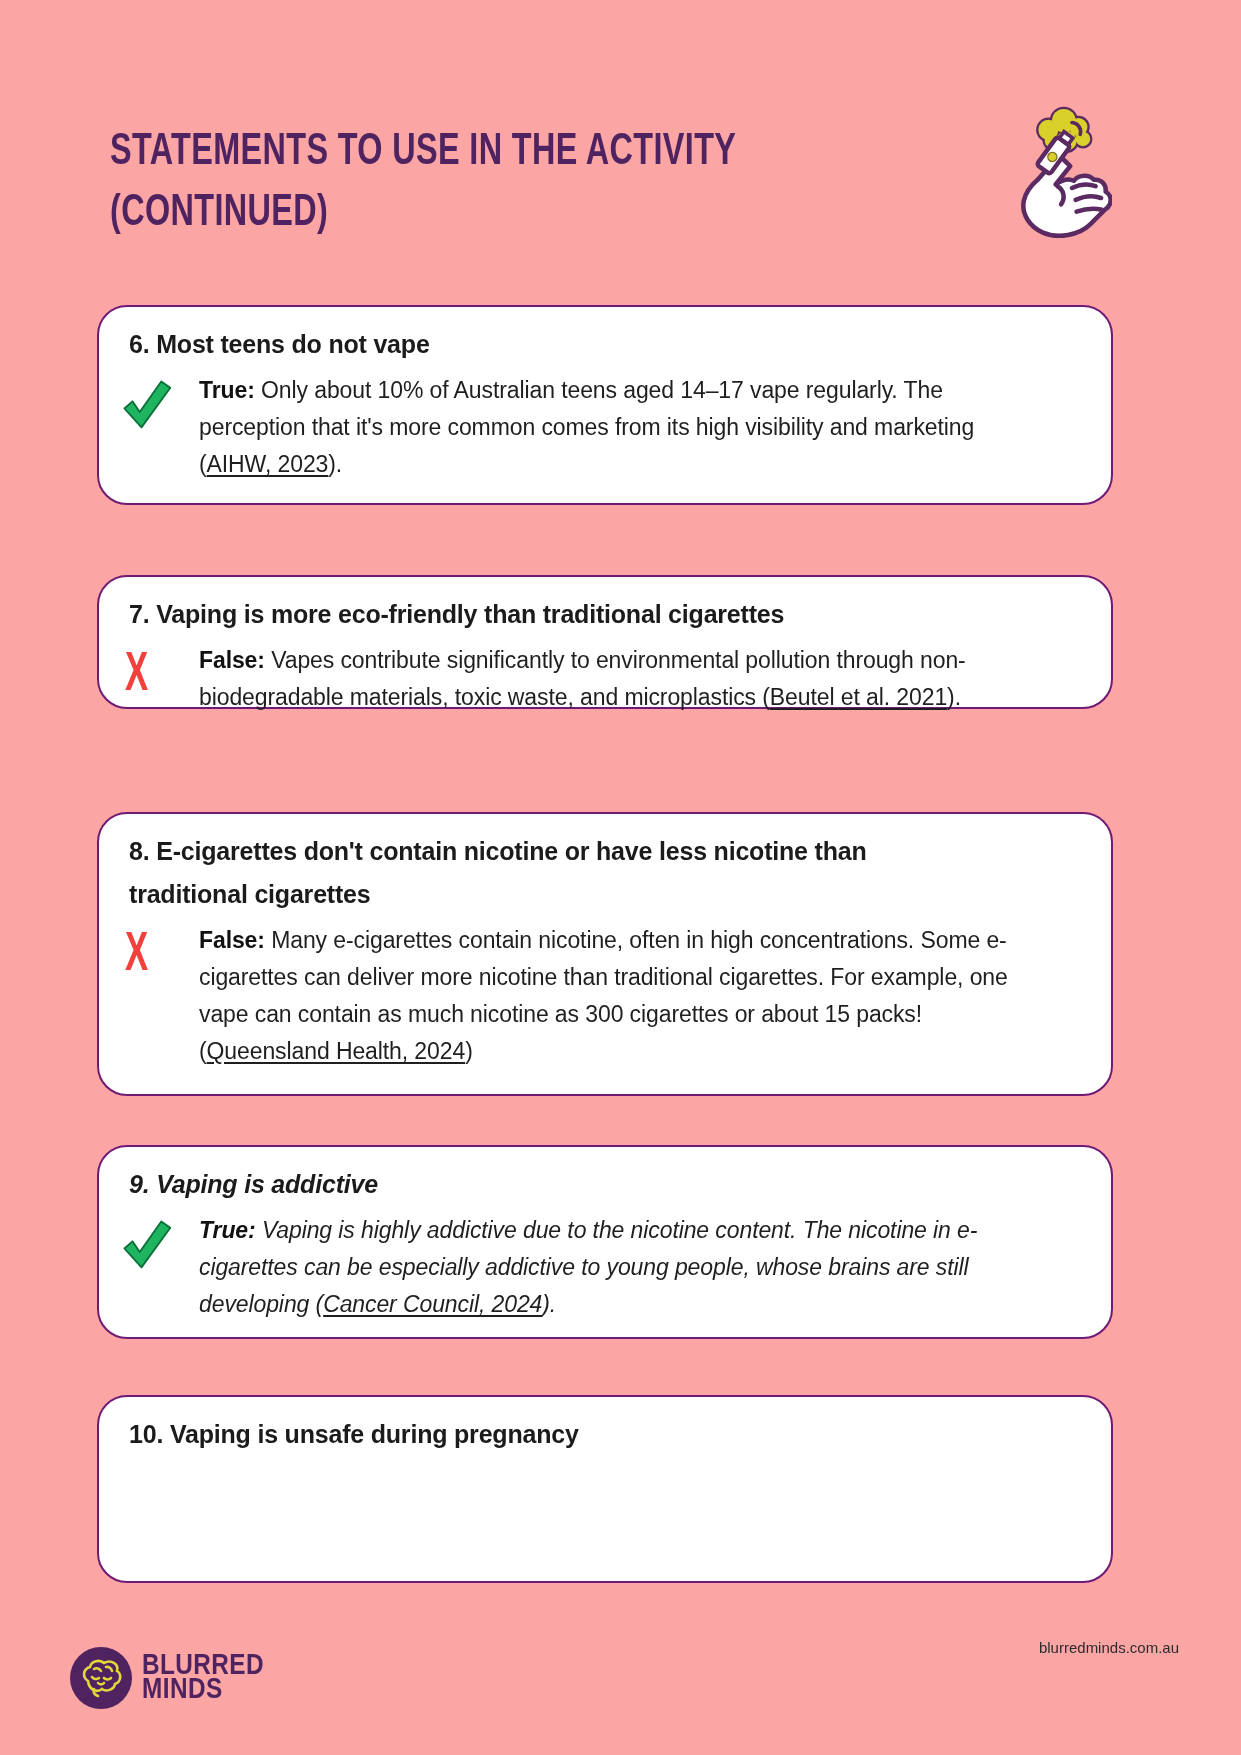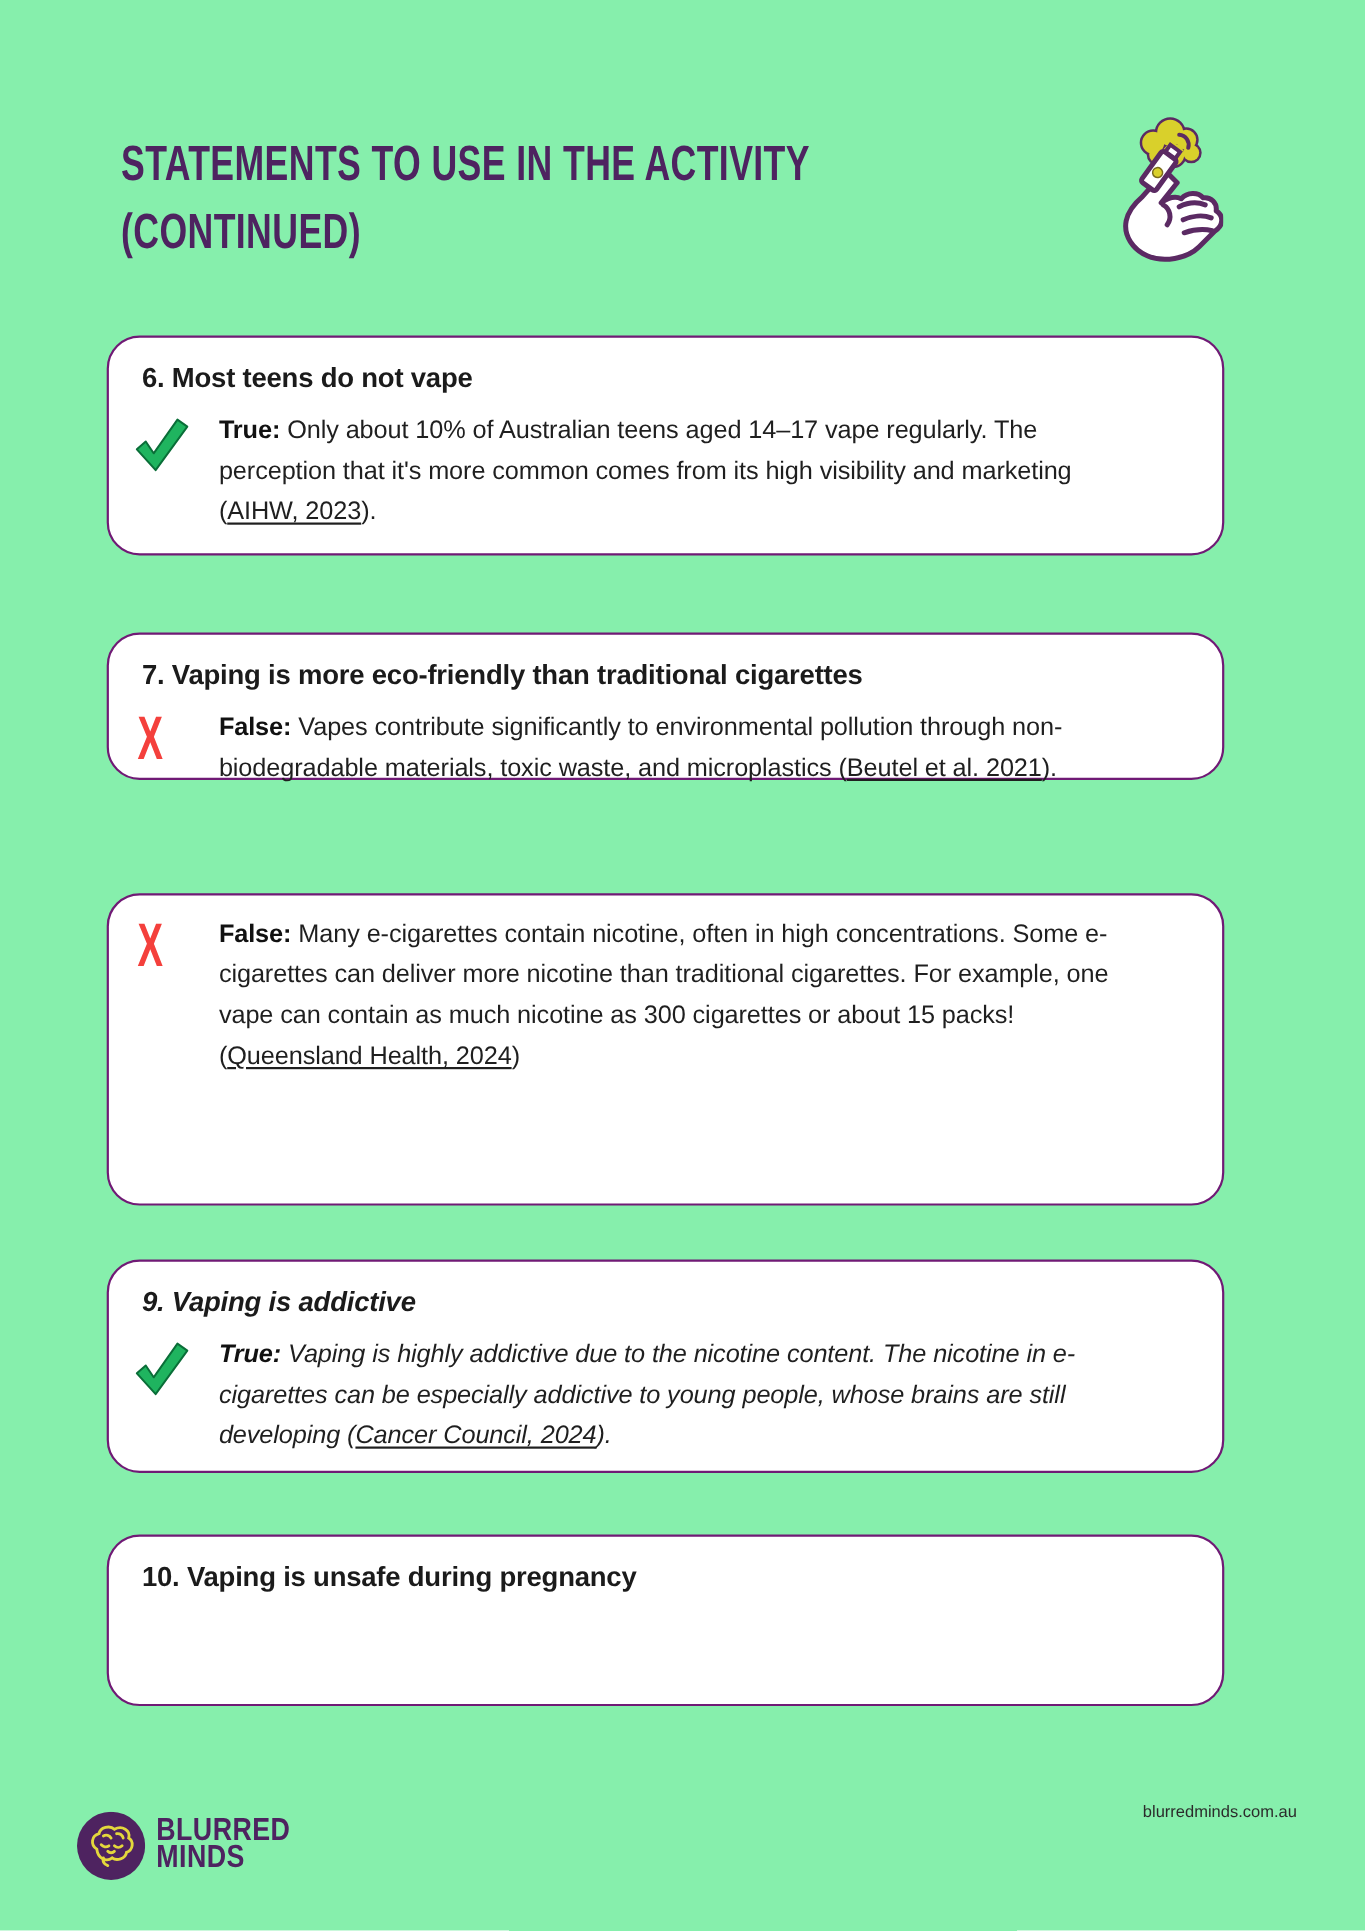--- a/index.html
+++ b/index.html
@@ -1,19 +1,19 @@
 <!DOCTYPE html>
 <html><head>
 <meta charset="utf-8">
 <style>
   html,body{margin:0;padding:0;background:#ffffff;}
   .page{
     position:relative;
     width:1241px;height:1755px;
-    background:#86efac;
+    background:#fca5a5;
     font-family:"Liberation Sans", sans-serif;
     overflow:hidden;
   }
   
   .page-title{
     position:absolute;left:110px;top:118px;margin:0;
     font-size:45px;line-height:61px;font-weight:bold;
     letter-spacing:0.5px;color:#4e2360;
     white-space:pre-line;
     transform:scaleX(0.72);transform-origin:left top;
@@ -124,20 +124,22 @@
     <div class="row">
       <div class="verdict-slot">
   <span class="xmark">X</span>
 </div>
       <p class="body-text"><strong>False:</strong><span> Vapes contribute significantly to environmental pollution through non-
 biodegradable materials, toxic waste, and microplastics (</span><a class="cite">Beutel et al. 2021</a><span>).</span></p>
     </div>
   </section>
 
   <section class="card" style="top:812px;height:284px;">
+    <h2 class="card-title">8. E-cigarettes don't contain nicotine or have less nicotine than
+traditional cigarettes</h2>
     <div class="row">
       <div class="verdict-slot">
   <span class="xmark">X</span>
 </div>
       <p class="body-text"><strong>False:</strong><span> Many e-cigarettes contain nicotine, often in high concentrations. Some e-
 cigarettes can deliver more nicotine than traditional cigarettes. For example, one
 vape can contain as much nicotine as 300 cigarettes or about 15 packs!
 (</span><a class="cite">Queensland Health, 2024</a><span>)</span></p>
     </div>
   </section>
@@ -149,21 +151,21 @@
   <svg width="54" height="56" viewBox="0 0 60 60">
     <path d="M6 35 L15 27 L23 39 L47 5 L57 12 L25 56 Z" fill="#1fb45f" stroke="#0a6e38" stroke-width="2" stroke-linejoin="round"></path>
   </svg>
 </div>
       <p class="body-text"><strong>True:</strong><span> Vaping is highly addictive due to the nicotine content. The nicotine in e-
 cigarettes can be especially addictive to young people, whose brains are still
 developing (</span><a class="cite">Cancer Council, 2024</a><span>).</span></p>
     </div>
   </section>
 
-  <section class="card" style="top:1395px;height:156px;">
+  <section class="card" style="top:1395px;height:188px;">
     <h2 class="card-title">10. Vaping is unsafe during pregnancy</h2>
   </section>
 
   <svg class="logo" width="62" height="62" viewBox="0 0 62 62">
     <circle cx="31" cy="31" r="31" fill="#4e2360"></circle>
     <g stroke="#e3d73c" stroke-width="2.6" fill="none" stroke-linecap="round">
       <path d="M18 34 C12 30 13 22 20 20 C21 14 30 12 34 16 C41 12 49 17 47 24 C52 27 51 35 45 37 C44 43 36 45 32 42 C27 46 19 43 18 34 Z"></path>
       <path d="M24 22 a5 5 0 0 1 7 2"></path>
       <path d="M36 20 a5 5 0 0 1 6 4"></path>
       <path d="M22 30 a5 5 0 0 0 7 1"></path>

